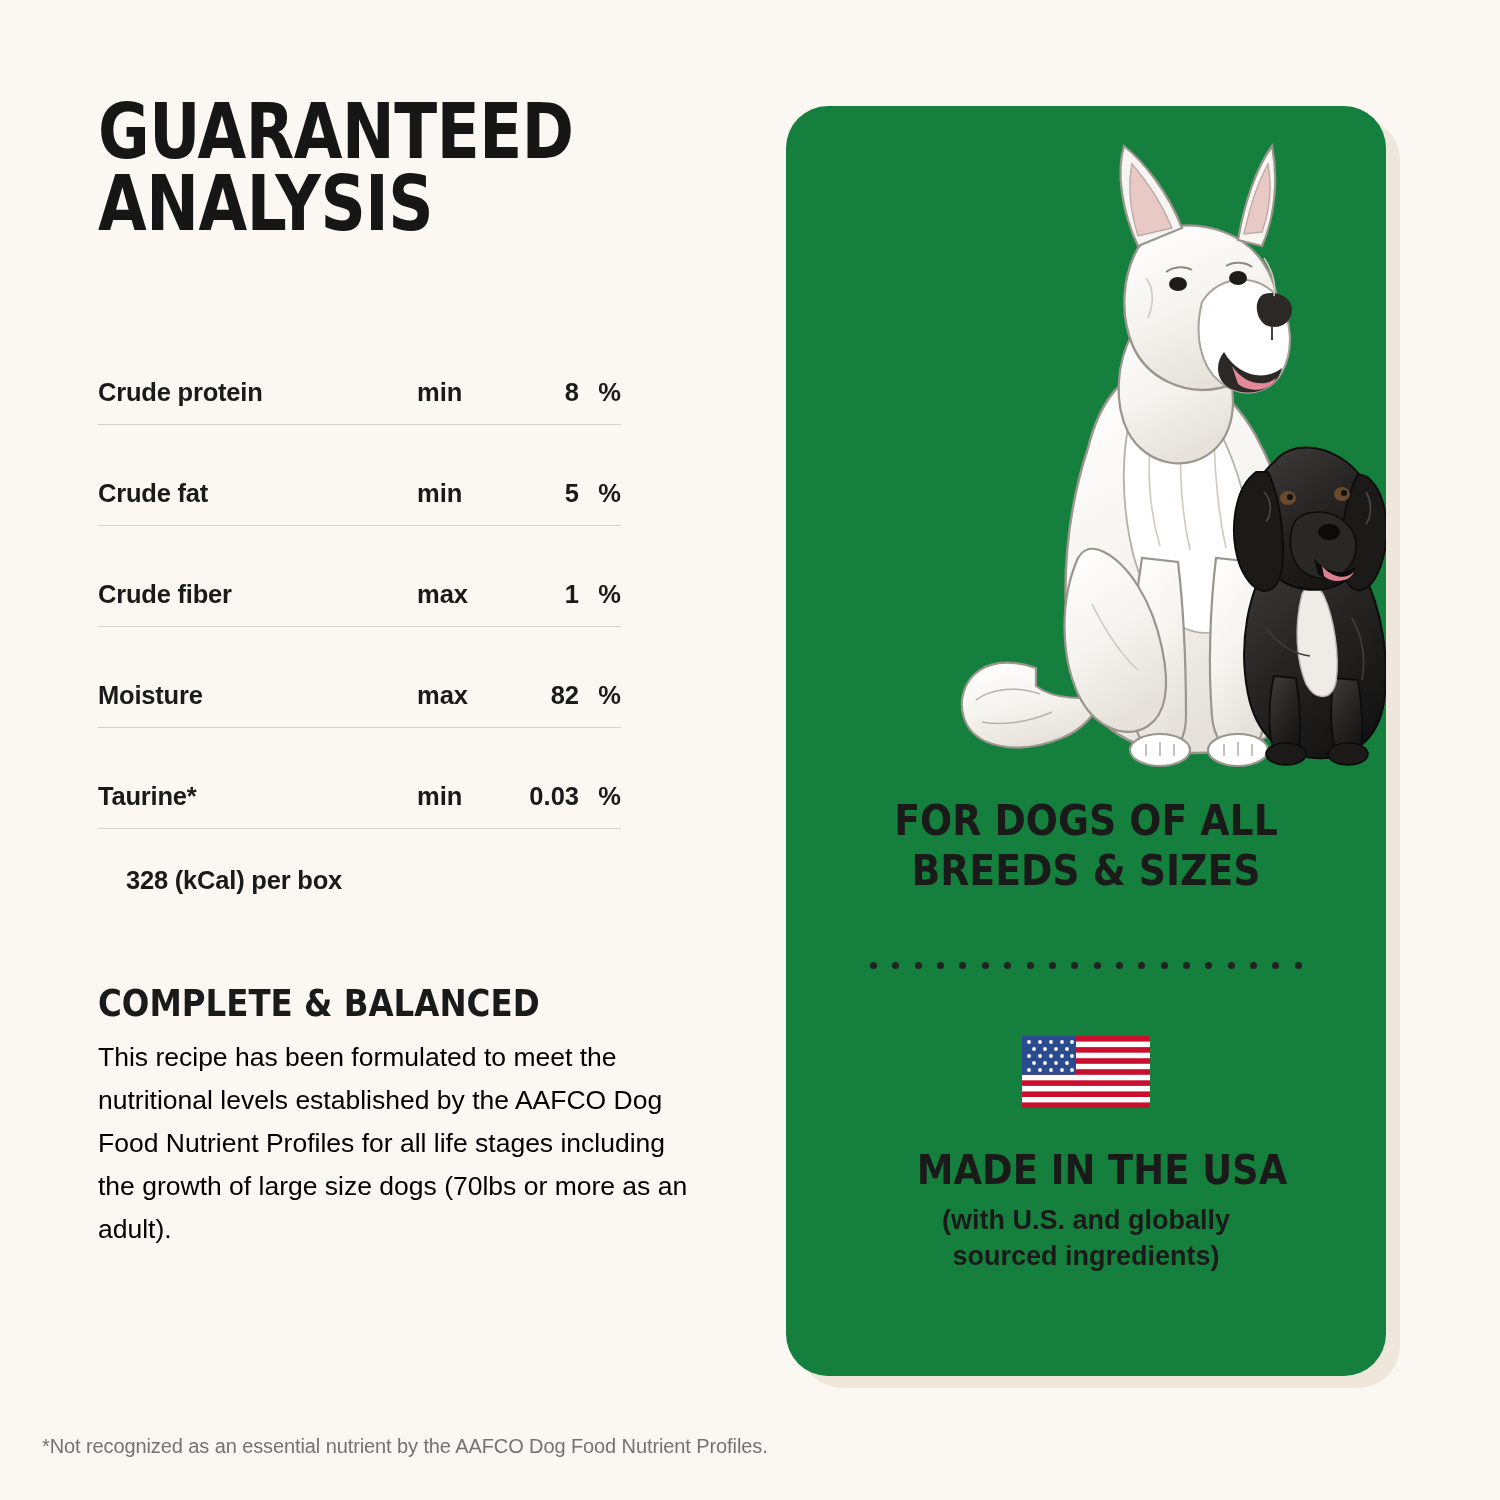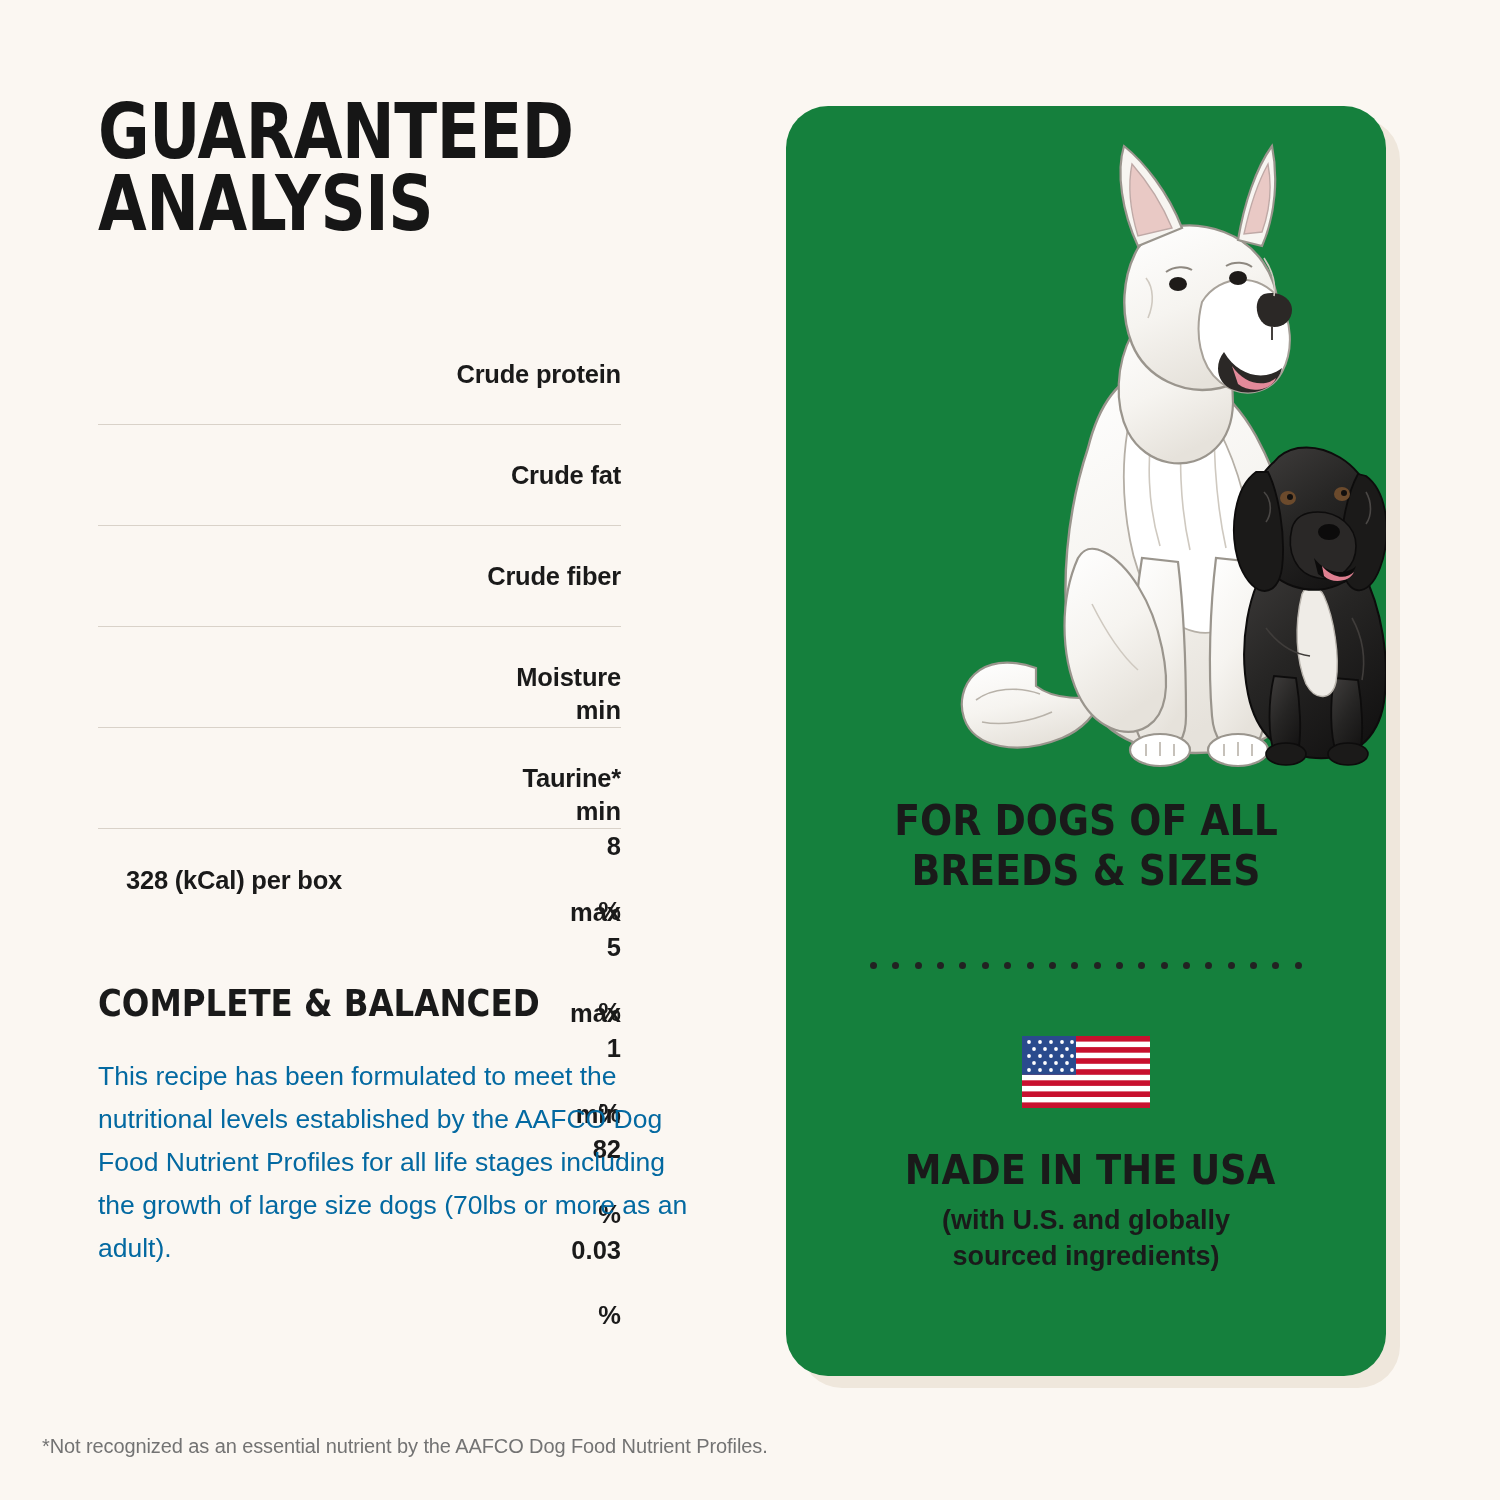--- a/index.html
+++ b/index.html
@@ -44,25 +44,24 @@
     color: #161616;
   }
 
   .ga-table {
     margin-top: 84px;
     width: 523px;
   }
 
   .ga-row {
     display: flex;
-    align-items: flex-end;
+    align-items: center;
     height: 101px;
     border-bottom: 1px solid #d9d2c9;
     box-sizing: border-box;
-    flex-direction: column;
   }
   .ga-row:first-child { border-top: none; }
 
   .ga-name {
     font-weight: 700;
     font-size: 25.5px;
     flex: 0 0 300px;
     letter-spacing: -0.2px;
     padding-top: 36px;
   }
@@ -104,23 +103,23 @@
     text-transform: uppercase;
     margin-top: 86px;
     letter-spacing: 0px;
     transform: scaleX(0.95);
     transform-origin: left top;
   }
 
   .body-copy {
     font-size: 26.5px;
     line-height: 1.62;
-    margin-top: 30px;
-    width: 600px;
-    color: #0369a1;
+    margin-top: 11px;
+    width: 600px;
+    color: #000000;
   }
 
   .footnote {
     position: absolute;
     left: 42px;
     top: 1435px;
     font-size: 20px;
     color: #737373;
     letter-spacing: -0.1px;
   }
@@ -192,21 +191,21 @@
     position: absolute;
     top: 930px;
     left: 236px;
     width: 128px;
     height: 72px;
   }
 
   .made-in {
     position: absolute;
     top: 1040px;
-    left: 4px;
+    left: 16px;
     width: 600px;
     text-align: center;
     font-family: "DejaVu Sans Condensed", "Liberation Sans Narrow", "Liberation Sans", sans-serif;
     font-weight: 700;
     font-size: 41px;
     text-transform: uppercase;
   }
 
   .made-in-sub {
     position: absolute;

